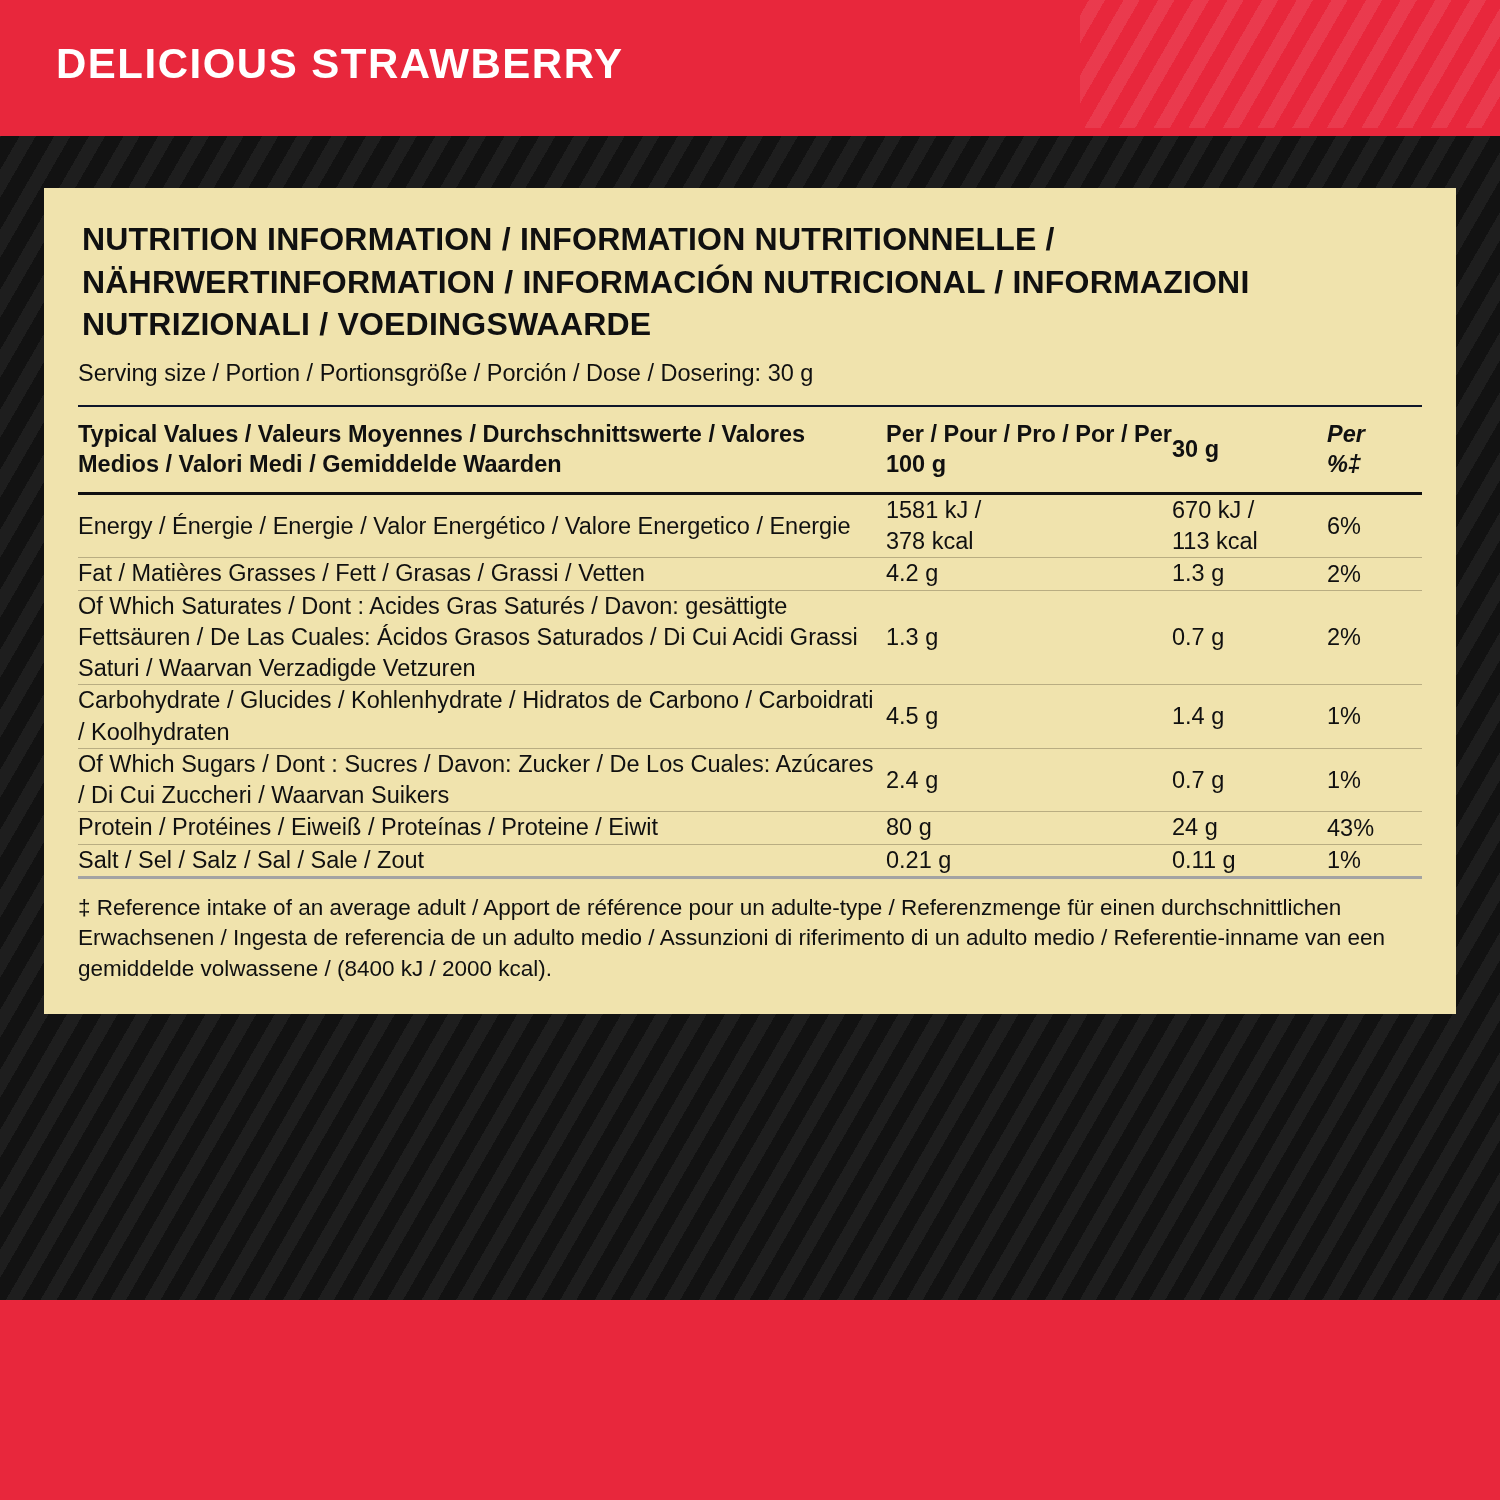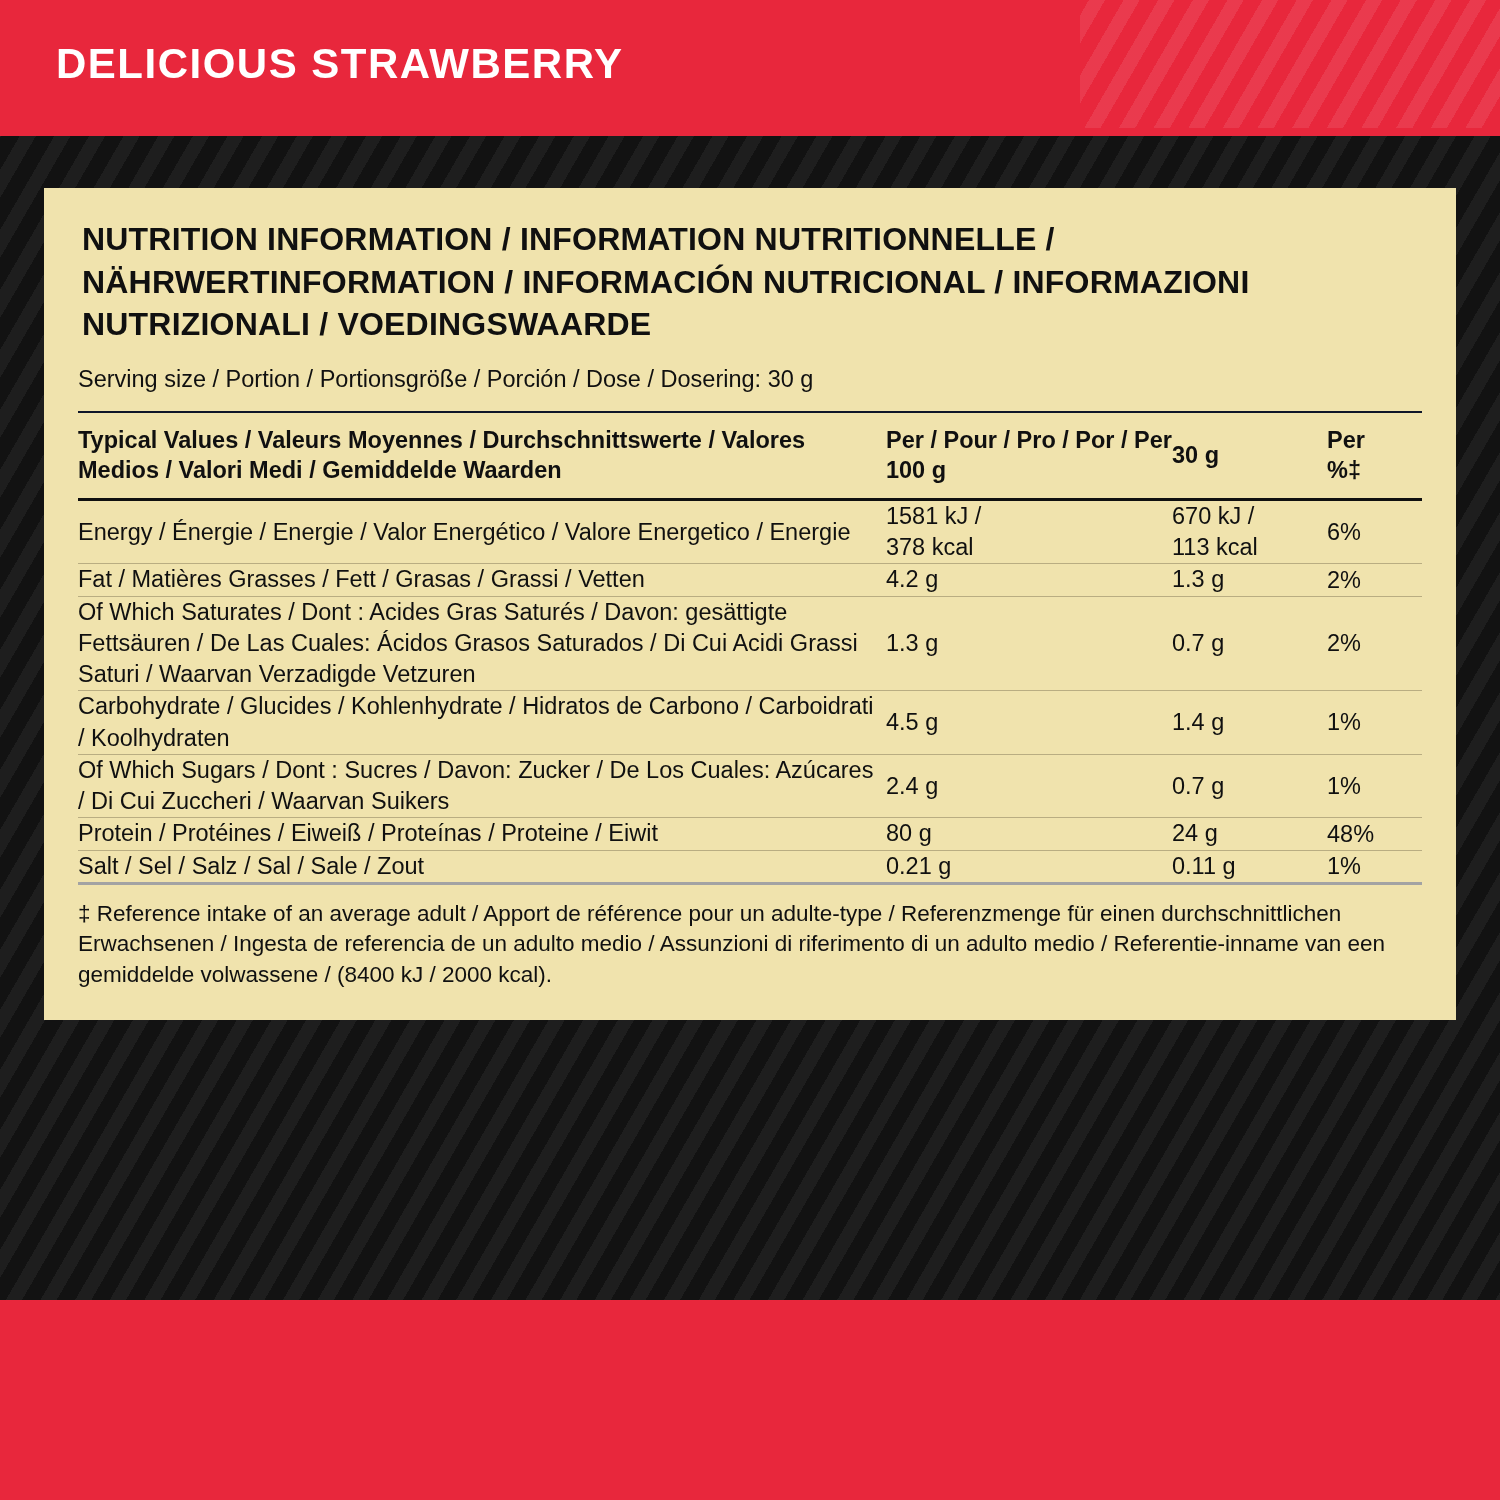--- a/index.html
+++ b/index.html
@@ -78,21 +78,21 @@
     color: #101010;
   }
   .panel h1 {
     margin: 4px;
     font-size: 32px;
     font-weight: bold;
     line-height: 1.33;
     letter-spacing: 0.2px;
   }
   .serving-lines {
-    margin-top: 18px;
+    margin-top: 12px;
     font-size: 23.5px;
     line-height: 1.33;
   }
   table.nutri {
     width: 100%;
     border-collapse: collapse;
     margin-top: 16px;
     font-size: 23.5px;
   }
   table.nutri th,
@@ -131,21 +131,21 @@
     width: 155px;
     line-height: 1.33;
   }
   td.pct, th.pct {
     text-align: right;
     white-space: nowrap;
     width: 95px;
     padding-right: 8px;
   }
   th.val, th.pct { text-align: center; }
-  th.pct { text-align: right; }
+  th.pct { text-align: right; font-style: italic; }
   .footnote {
     margin-top: 14px;
     font-size: 22.5px;
     line-height: 1.35;
   }
 </style>
 </head>
 <body>
 
 <div class="page">
@@ -220,21 +220,21 @@
           <td class="label indent">Of Which Sugars / Dont : Sucres / Davon: Zucker / De Los Cuales: Azúcares / Di Cui Zuccheri / Waarvan Suikers</td>
           <td class="val">2.4 g</td>
           <td class="val">0.7 g</td>
           <td class="pct">1%</td>
         </tr>
 
         <tr>
           <td class="label">Protein / Protéines / Eiweiß / Proteínas / Proteine / Eiwit</td>
           <td class="val">80 g</td>
           <td class="val">24 g</td>
-          <td class="pct">48%</td>
+          <td class="pct">43%</td>
         </tr>
 
         <tr class="last-row">
           <td class="label">Salt / Sel / Salz / Sal / Sale / Zout</td>
           <td class="val">0.21 g</td>
           <td class="val">0.11 g</td>
           <td class="pct">1%</td>
         </tr>
 
       </tbody>

